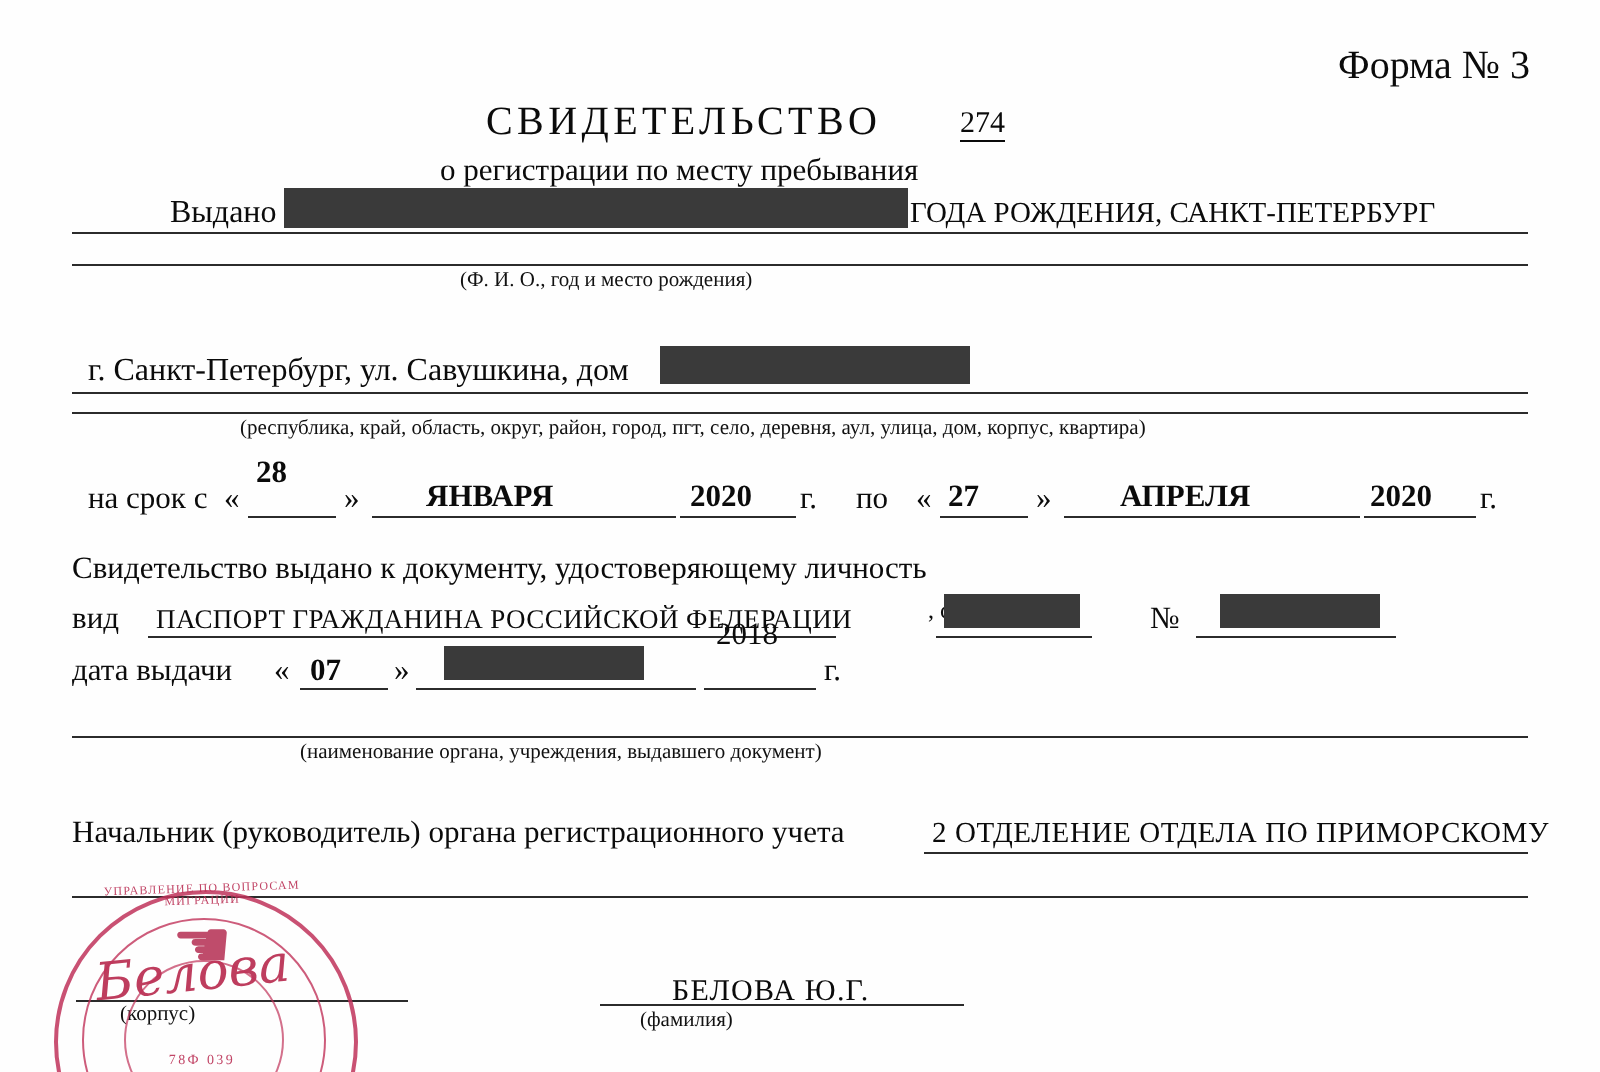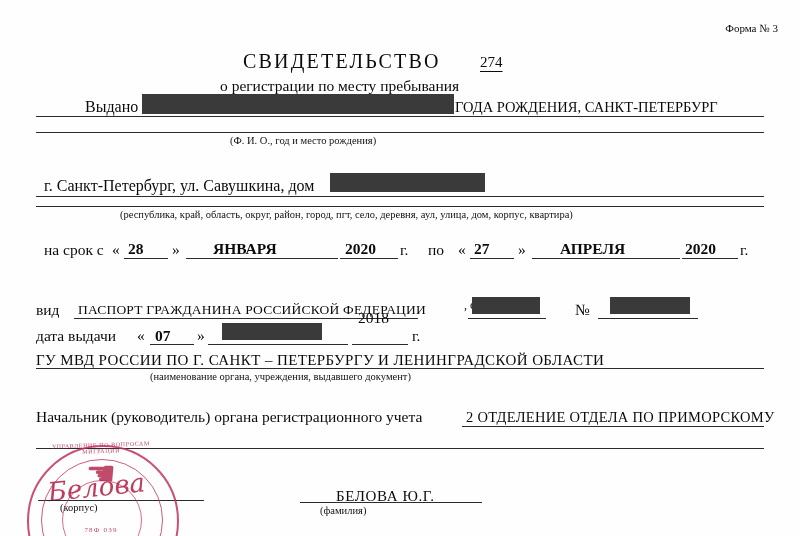--- a/index.html
+++ b/index.html
@@ -35,23 +35,23 @@
     background: #3a3a3a;
   }
   .caption {
     position: absolute;
     font-size: 10.5px;
     color: #111;
   }
 
   
   #form-no {
-    right: 22px;
+    right: 35px;
     top: 22px;
-    font-size: 11px;
+    font-size: 20px;
   }
   #doc-title {
     left: 243px;
     top: 50px;
     font-size: 20px;
     letter-spacing: 2.2px;
     font-weight: 400;
   }
   #doc-number {
     left: 480px;
@@ -98,21 +98,21 @@
     top: 209px;
     width: 560px;
   }
 
   #term-from {
     left: 44px;
     top: 241px;
     font-size: 15.5px;
   }
   #term-q1 { left: 112px; top: 241px; font-size: 15.5px; }
-  #term-day1 { left: 128px; top: 240px; font-size: 15.5px; font-weight: bold; }
+  #term-day1 { left: 128px; top: 228px; font-size: 15.5px; font-weight: bold; }
   #term-q2 { left: 172px; top: 241px; font-size: 15.5px; }
   #term-month1 { left: 213px; top: 240px; font-size: 15.5px; font-weight: bold; }
   #term-year1 { left: 345px; top: 240px; font-size: 15.5px; font-weight: bold; }
   #term-g1 { left: 400px; top: 241px; font-size: 15.5px; }
   #term-to { left: 428px; top: 241px; font-size: 15.5px; }
   #term-q3 { left: 458px; top: 241px; font-size: 15.5px; }
   #term-day2 { left: 474px; top: 240px; font-size: 15.5px; font-weight: bold; }
   #term-q4 { left: 518px; top: 241px; font-size: 15.5px; }
   #term-month2 { left: 560px; top: 240px; font-size: 15.5px; font-weight: bold; }
   #term-year2 { left: 685px; top: 240px; font-size: 15.5px; font-weight: bold; }
@@ -262,20 +262,21 @@
   <div class="abs" id="term-year2">2020</div>
   <div class="abs" id="term-g2">г.</div>
 
   <div class="rule" style="left:124px; top:258px; width:44px;"></div>
   <div class="rule" style="left:186px; top:258px; width:152px;"></div>
   <div class="rule" style="left:340px; top:258px; width:58px;"></div>
   <div class="rule" style="left:470px; top:258px; width:44px;"></div>
   <div class="rule" style="left:532px; top:258px; width:148px;"></div>
   <div class="rule" style="left:682px; top:258px; width:56px;"></div>
 
+  <div class="abs" id="id-doc-line">Свидетельство выдано к документу, удостоверяющему личность</div>
 
   <div class="abs" id="vid-label">вид</div>
   <div class="abs" id="vid-value">ПАСПОРТ ГРАЖДАНИНА РОССИЙСКОЙ ФЕДЕРАЦИИ</div>
   <div class="rule" style="left:74px; top:318px; width:344px;"></div>
   <div class="abs" id="seriya-label">, серия</div>
   <div class="redact" style="left:472px; top:297px; width:68px; height:17px;"></div>
   <div class="rule" style="left:468px; top:318px; width:78px;"></div>
   <div class="abs" id="numer-label">№</div>
   <div class="redact" style="left:610px; top:297px; width:80px; height:17px;"></div>
   <div class="rule" style="left:598px; top:318px; width:100px;"></div>
@@ -284,21 +285,20 @@
   <div class="abs" id="date-q1">«</div>
   <div class="abs" id="date-day">07</div>
   <div class="abs" id="date-q2">»</div>
   <div class="redact" style="left:222px; top:323px; width:100px; height:17px;"></div>
   <div class="abs" id="date-year">2018</div>
   <div class="abs" id="date-g">г.</div>
   <div class="rule" style="left:150px; top:344px; width:44px;"></div>
   <div class="rule" style="left:208px; top:344px; width:140px;"></div>
   <div class="rule" style="left:352px; top:344px; width:56px;"></div>
 
-  <div class="abs" id="organ-line">ГУ  МВД  РОССИИ  ПО  Г. САНКТ – ПЕТЕРБУРГУ  И  ЛЕНИНГРАДСКОЙ ОБЛАСТИ</div>
   <div class="rule" style="left:36px; top:368px; width:728px;"></div>
   <div class="caption" id="organ-caption">(наименование органа, учреждения, выдавшего документ)</div>
 
   <div class="abs" id="chief-label">Начальник (руководитель) органа регистрационного учета</div>
   <div class="abs" id="chief-value1">2 ОТДЕЛЕНИЕ ОТДЕЛА  ПО ПРИМОРСКОМУ</div>
   <div class="rule" style="left:462px; top:426px; width:302px;"></div>
   <div class="rule" style="left:36px; top:448px; width:728px;"></div>
 
   <div id="signature">Белова</div>
   <div class="rule" style="left:38px; top:500px; width:166px;"></div>

